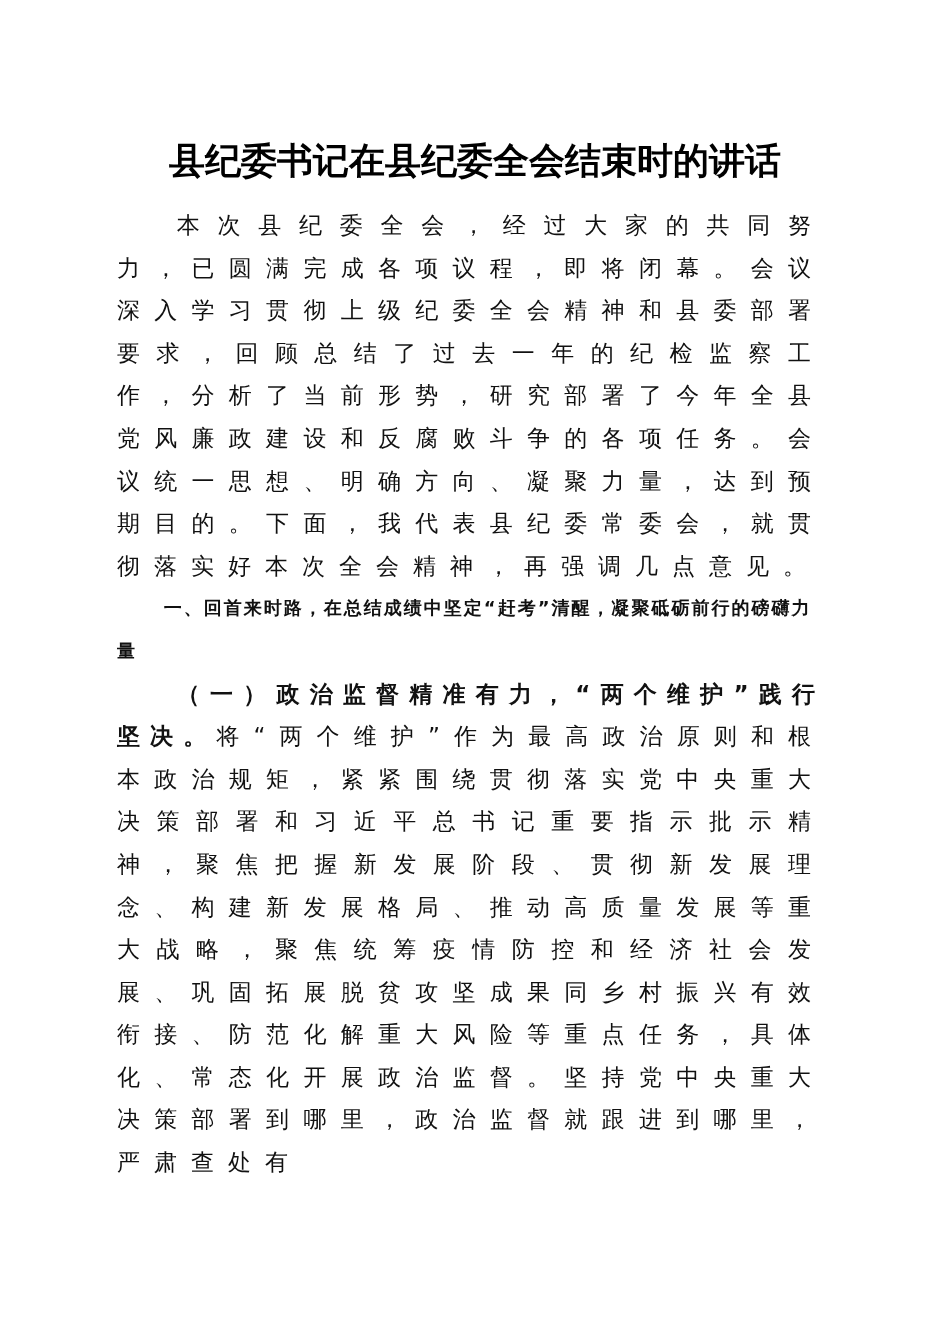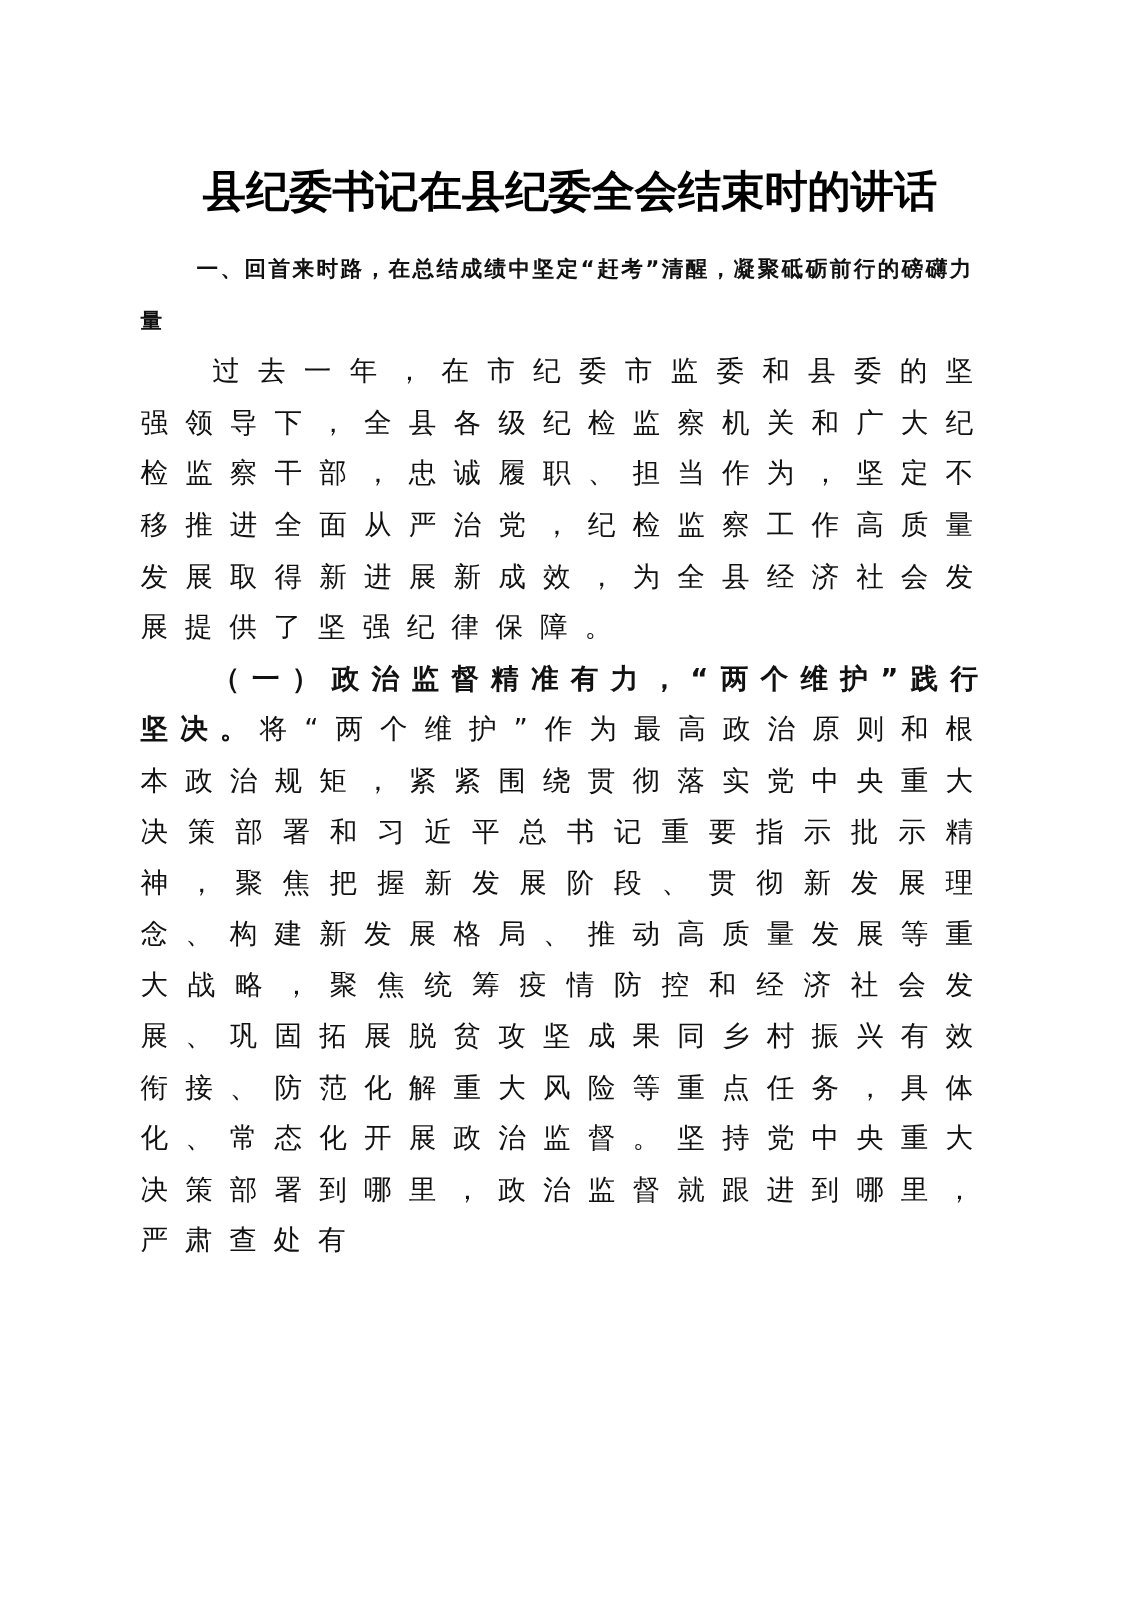--- a/index.html
+++ b/index.html
@@ -19,17 +19,17 @@
   .heading1 { margin: 0; text-indent: 2.6em; font-weight: bold; letter-spacing: 2px; font-size: 18px; }
   .sub-head { font-weight: bold; letter-spacing: 10px; }
 </style>
 </head>
 <body>
 
 <div class="page">
   <div class="title">县纪委书记在县纪委全会结束时的讲话</div>
 
   <div class="body">
+    <p class="para">本次县纪委全会，经过大家的共同努力，已圆满完成各项议程，即将闭幕。会议深入学习贯彻上级纪委全会精神和县委部署要求，回顾总结了过去一年的纪检监察工作，分析了当前形势，研究部署了今年全县党风廉政建设和反腐败斗争的各项任务。会议统一思想、明确方向、凝聚力量，达到预期目的。下面，我代表县纪委常委会，就贯彻落实好本次全会精神，再强调几点意见。</p>
     <p class="heading1">一、回首来时路，在总结成绩中坚定“赶考”清醒，凝聚砥砺前行的磅礴力量</p>
-    <p class="para">过去一年，在市纪委市监委和县委的坚强领导下，全县各级纪检监察机关和广大纪检监察干部，忠诚履职、担当作为，坚定不移推进全面从严治党，纪检监察工作高质量发展取得新进展新成效，为全县经济社会发展提供了坚强纪律保障。</p>
     <p class="para"><span class="sub-head">（一）政治监督精准有力，“两个维护”践行坚决。</span><span>将“两个维护”作为最高政治原则和根本政治规矩，紧紧围绕贯彻落实党中央重大决策部署和习近平总书记重要指示批示精神，聚焦把握新发展阶段、贯彻新发展理念、构建新发展格局、推动高质量发展等重大战略，聚焦统筹疫情防控和经济社会发展、巩固拓展脱贫攻坚成果同乡村振兴有效衔接、防范化解重大风险等重点任务，具体化、常态化开展政治监督。坚持党中央重大决策部署到哪里，政治监督就跟进到哪里，严肃查处有</span></p>
   </div>
 </div>
 
 </body></html>

